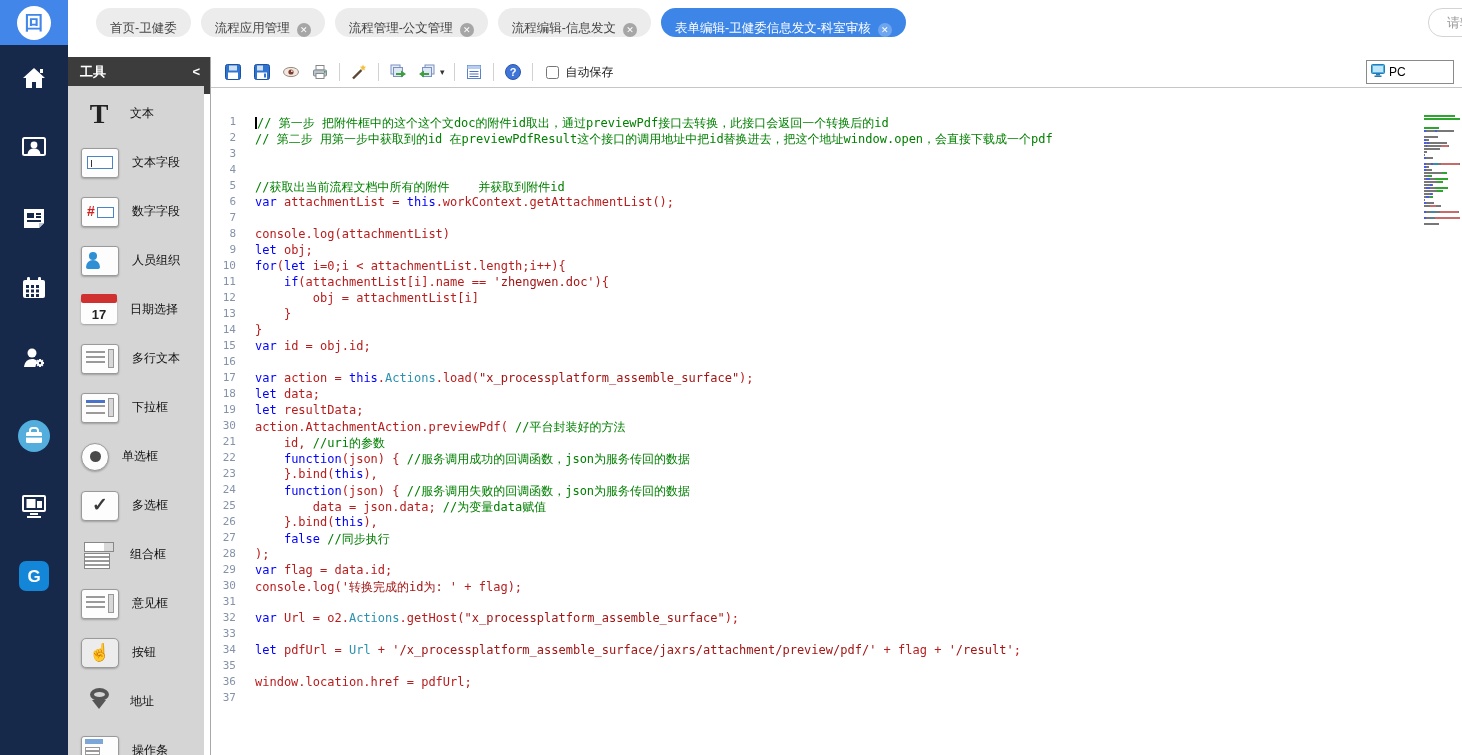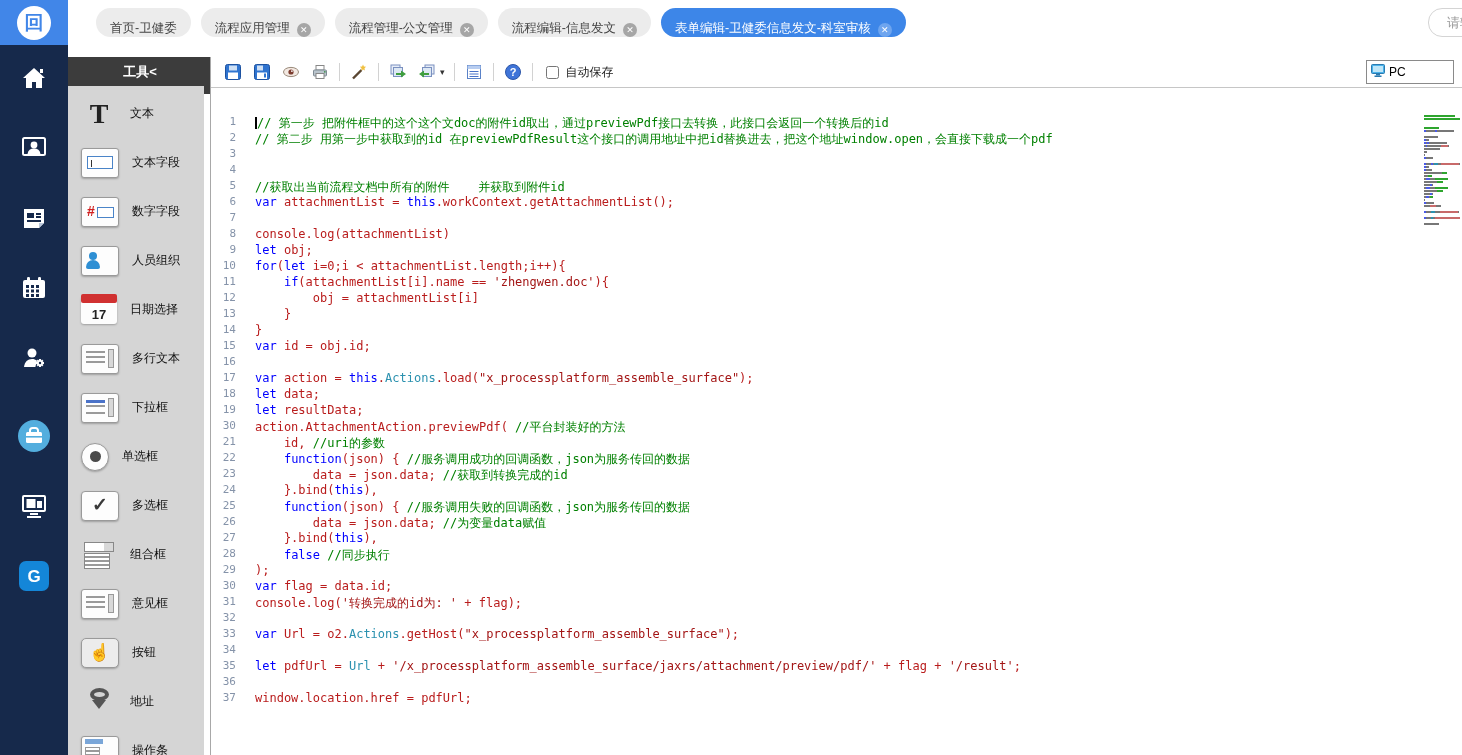--- a/index.html
+++ b/index.html
@@ -20,21 +20,21 @@
   .tab-close::before{content:"✕";}
   .tab.active .tab-close{background:#6ea5ef;}
   .search-pill{position:absolute;right:-30px;top:8px;height:27px;line-height:27px;background:#fff;
        border:1px solid #d4d4d4;border-radius:14px;padding:0 18px;color:#9a9a9a;font-size:13px;}
   
   .rail{position:absolute;left:0;top:45px;width:68px;bottom:0;background:#16294b;}
   .rail-item{height:70px;display:flex;align-items:center;justify-content:center;cursor:pointer;}
   .rail-item.spaced{margin-top:8px;}
   
   .toolpanel{position:absolute;left:68px;top:57px;width:142px;bottom:0;background:#fff;}
-  .toolhead{height:29px;background:#3c3c3c;color:#fff;display:flex;justify-content:center;
+  .toolhead{height:29px;background:#3c3c3c;color:#fff;display:flex;justify-content:space-between;
        align-items:center;padding:0 10px 8px 12px;font-size:13px;font-weight:bold;}
   .collapse{cursor:pointer;font-weight:bold;font-size:13px;}
   .panelbody{position:absolute;top:29px;left:0;right:6px;bottom:0;background:#d5d5d5;
        overflow:hidden;padding-top:3px;}
   .tool-item{height:49px;display:flex;align-items:center;padding-left:13px;cursor:grab;}
   .tool-label{margin-left:13px;font-size:12px;color:#111;}
   .tico{width:36px;height:28px;background:#fdfdfd;border:1px solid #9a9a9a;border-radius:3px;
        box-shadow:0 1px 2px rgba(0,0,0,.25);display:flex;align-items:center;justify-content:center;
        position:relative;flex:none;}
   .tglyph{font-family:"Liberation Sans",sans-serif;}
@@ -458,21 +458,20 @@
         <div class="cl"><span class="tok-p">    }</span></div>
         <div class="cl"><span class="tok-p">}</span></div>
         <div class="cl"><span class="tok-k">var</span><span class="tok-p"> id = obj.id;</span></div>
         <div class="cl"></div>
         <div class="cl"><span class="tok-k">var</span><span class="tok-p"> action = </span><span class="tok-k">this</span><span class="tok-p">.</span><span class="tok-t">Actions</span><span class="tok-p">.load(</span><span class="tok-s">"x_processplatform_assemble_surface"</span><span class="tok-p">);</span></div>
         <div class="cl"><span class="tok-k">let</span><span class="tok-p"> data;</span></div>
         <div class="cl"><span class="tok-k">let</span><span class="tok-p"> resultData;</span></div>
         <div class="cl"><span class="tok-p">action.AttachmentAction.previewPdf( </span><span class="tok-c">//平台封装好的方法</span></div>
         <div class="cl"><span class="tok-p">    id, </span><span class="tok-c">//uri的参数</span></div>
         <div class="cl"><span class="tok-p">    </span><span class="tok-k">function</span><span class="tok-p">(json) { </span><span class="tok-c">//服务调用成功的回调函数，json为服务传回的数据</span></div>
-        <div class="cl"><span class="tok-p">        data = json.data; </span><span class="tok-c">//获取到转换完成的id</span></div>
         <div class="cl"><span class="tok-p">    }.bind(</span><span class="tok-k">this</span><span class="tok-p">),</span></div>
         <div class="cl"><span class="tok-p">    </span><span class="tok-k">function</span><span class="tok-p">(json) { </span><span class="tok-c">//服务调用失败的回调函数，json为服务传回的数据</span></div>
         <div class="cl"><span class="tok-p">        data = json.data; </span><span class="tok-c">//为变量data赋值</span></div>
         <div class="cl"><span class="tok-p">    }.bind(</span><span class="tok-k">this</span><span class="tok-p">),</span></div>
         <div class="cl"><span class="tok-p">    </span><span class="tok-k">false</span><span class="tok-p"> </span><span class="tok-c">//同步执行</span></div>
         <div class="cl"><span class="tok-p">);</span></div>
         <div class="cl"><span class="tok-k">var</span><span class="tok-p"> flag = data.id;</span></div>
         <div class="cl"><span class="tok-p">console.log(</span><span class="tok-s">'转换完成的id为: '</span><span class="tok-p"> + flag);</span></div>
         <div class="cl"></div>
         <div class="cl"><span class="tok-k">var</span><span class="tok-p"> Url = o2.</span><span class="tok-t">Actions</span><span class="tok-p">.getHost(</span><span class="tok-s">"x_processplatform_assemble_surface"</span><span class="tok-p">);</span></div>

